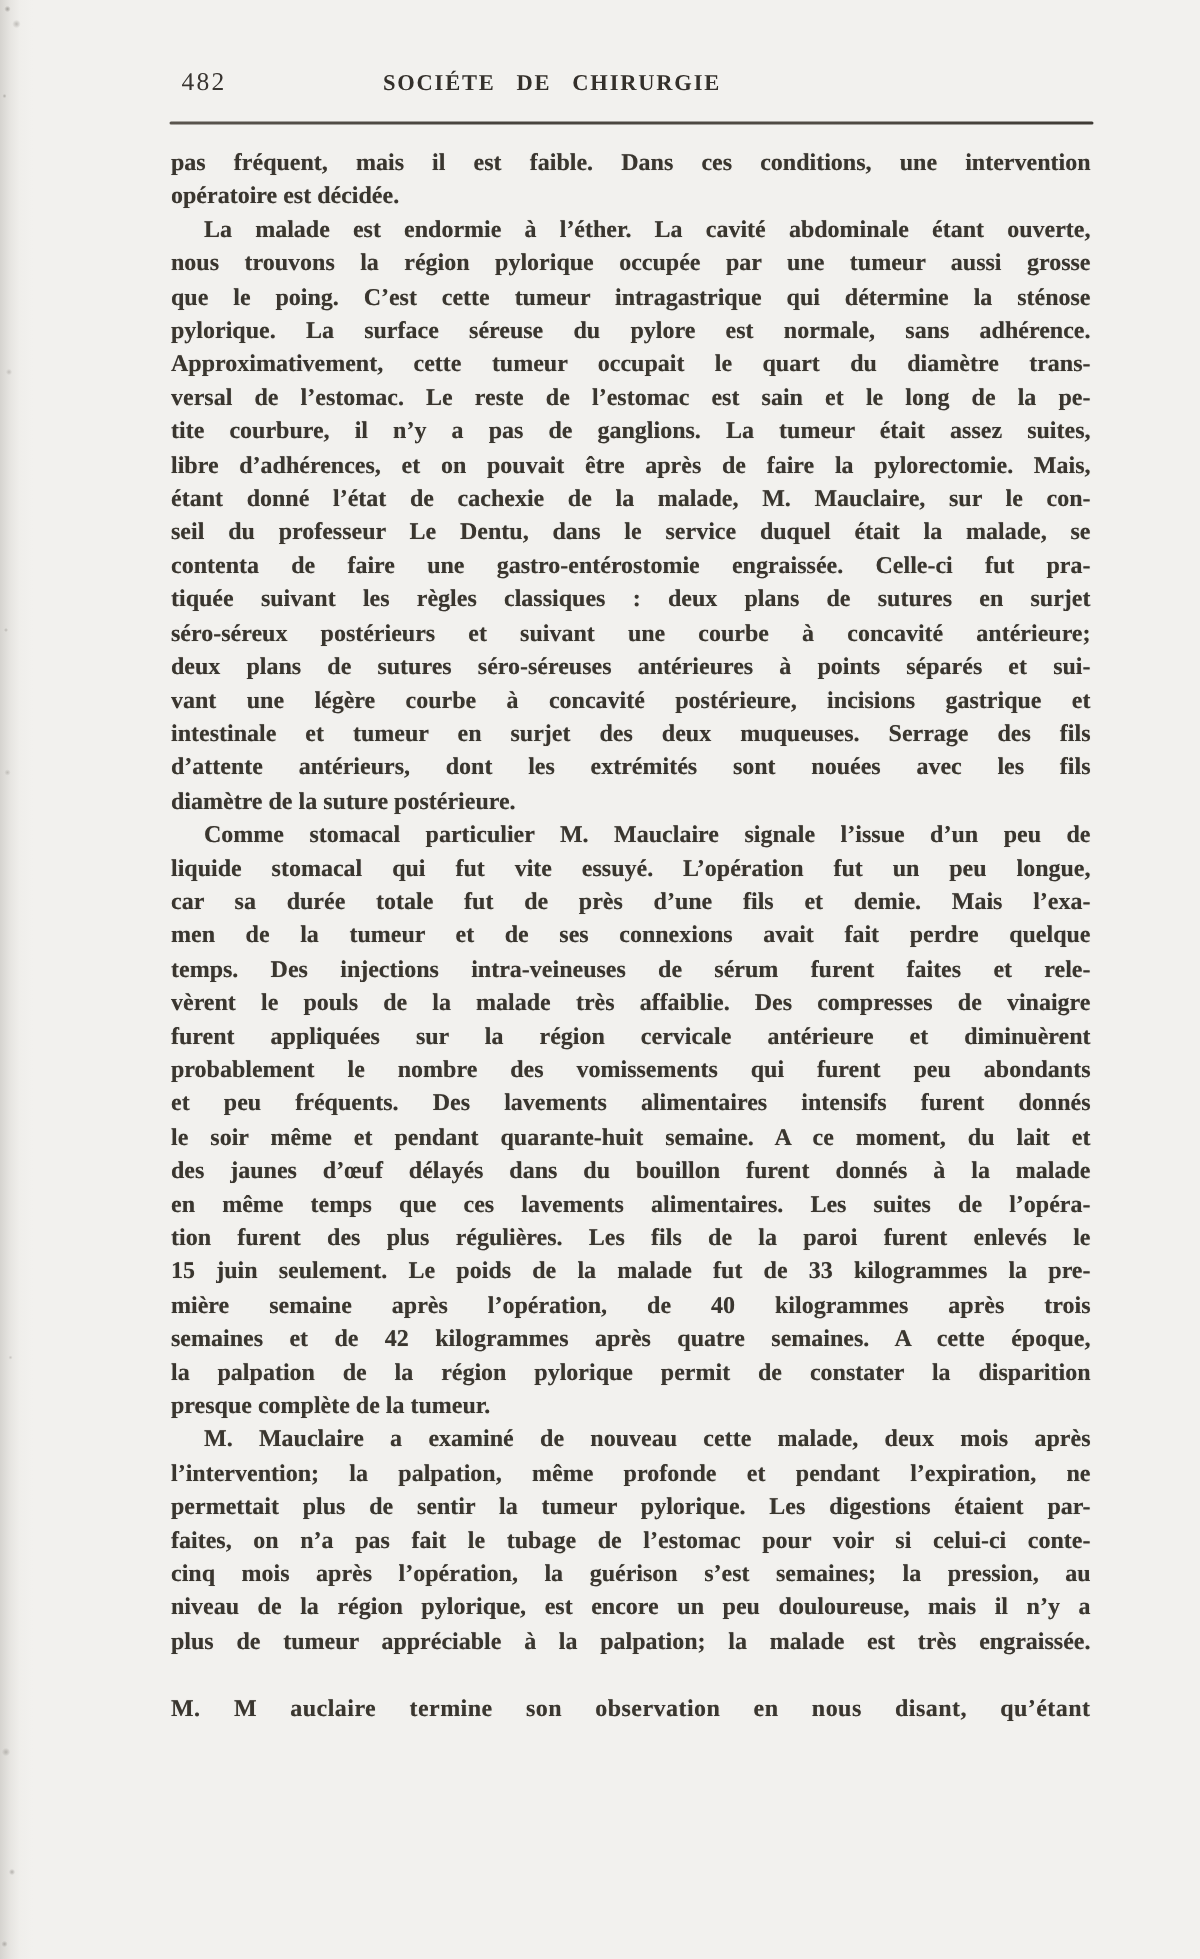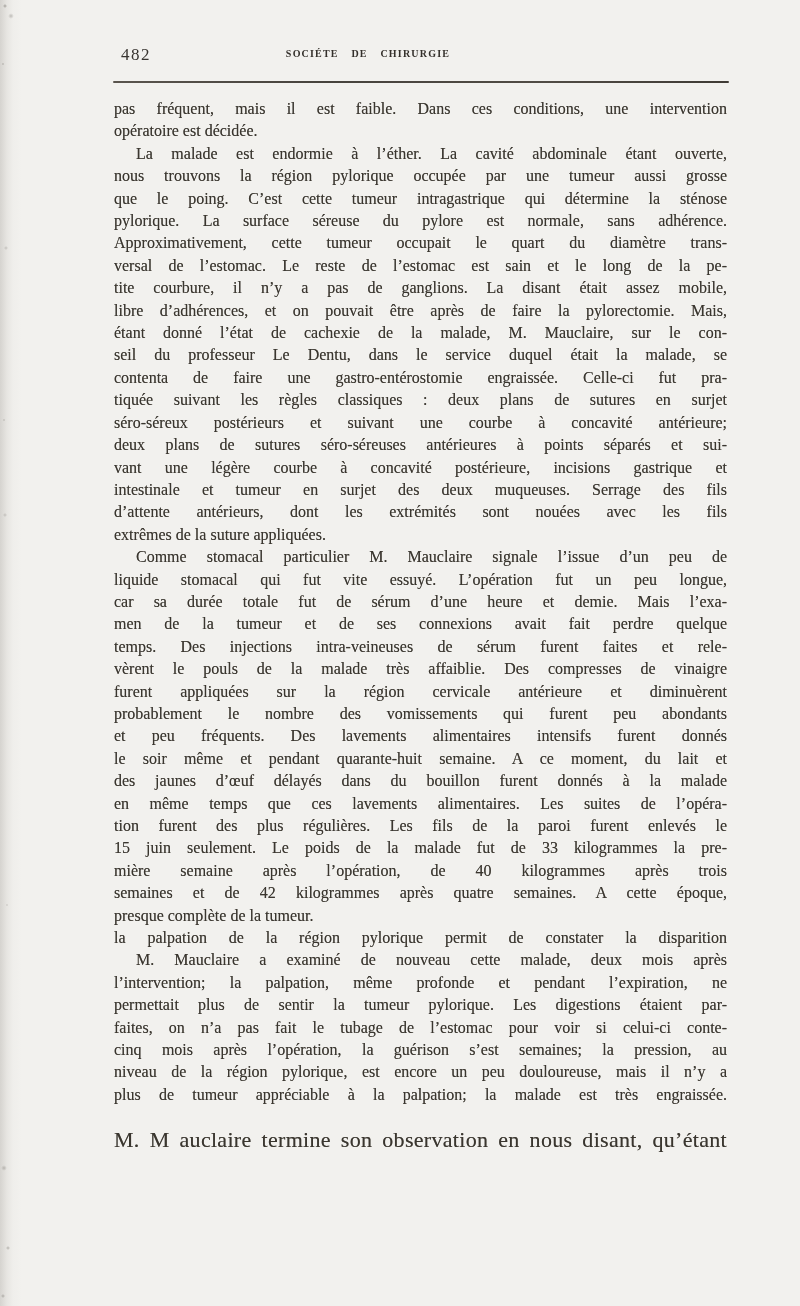--- a/index.html
+++ b/index.html
@@ -49,53 +49,54 @@
     position: absolute;
     left: 121px; top: 1px;
     font-size: 17px;
     letter-spacing: 1.5px;
     color: #383430;
   }
   .running-title {
     position: absolute;
     left: 368px; top: 4px;
     transform: translateX(-50%);
-    font-size: 10px;
+    font-size: 15px;
     font-weight: bold;
     letter-spacing: 1.2px;
     word-spacing: 9px;
     white-space: nowrap;
     color: #34302b;
   }
   .rule {
     position: absolute;
     top: 81px; left: 113px;
     width: 616px; height: 2px;
     background: linear-gradient(90deg, #5a554e 0%, #47433d 35%, #514c45 70%, #3f3b35 100%);
     border-radius: 1px;
   }
   .textcol {
     position: absolute;
     left: 114px; top: 98px;
     width: 613px;
+    font-weight: bold;
   }
   .para { margin: 0; }
   .line {
     font-size: 16px;
     line-height: 22.4px;
     text-align: justify;
     text-align-last: justify;
     white-space: normal;
     text-shadow: 0 0 0.45px rgba(58,54,47,0.55);
   }
   .line.endline { text-align-last: left; }
   .line.indent  { text-indent: 22px; }
   .para.large { margin-top: 22px; }
   .para.large .line {
-    font-size: 22px;
+    font-size: 16px;
     line-height: 24px;
     letter-spacing: 0.3px;
     margin-top: 20px;
   }
 </style>
 </head>
 <body>
 
 <div class="page">
   <div class="edge"></div>
@@ -112,52 +113,52 @@
         <div class="line">pas fréquent, mais il est faible. Dans ces conditions, une intervention</div>
         <div class="line endline">opératoire est décidée.</div>
       </div>
       <div class="para">
         <div class="line indent">La malade est endormie à l’éther. La cavité abdominale étant ouverte,</div>
         <div class="line">nous trouvons la région pylorique occupée par une tumeur aussi grosse</div>
         <div class="line">que le poing. C’est cette tumeur intragastrique qui détermine la sténose</div>
         <div class="line">pylorique. La surface séreuse du pylore est normale, sans adhérence.</div>
         <div class="line">Approximativement, cette tumeur occupait le quart du diamètre trans-</div>
         <div class="line">versal de l’estomac. Le reste de l’estomac est sain et le long de la pe-</div>
-        <div class="line">tite courbure, il n’y a pas de ganglions. La disant était assez mobile,</div>
+        <div class="line">tite courbure, il n’y a pas de ganglions. La tumeur était assez suites,</div>
         <div class="line">libre d’adhérences, et on pouvait être après de faire la pylorectomie. Mais,</div>
         <div class="line">étant donné l’état de cachexie de la malade, M. Mauclaire, sur le con-</div>
         <div class="line">seil du professeur Le Dentu, dans le service duquel était la malade, se</div>
         <div class="line">contenta de faire une gastro-entérostomie engraissée. Celle-ci fut pra-</div>
         <div class="line">tiquée suivant les règles classiques : deux plans de sutures en surjet</div>
         <div class="line">séro-séreux postérieurs et suivant une courbe à concavité antérieure;</div>
         <div class="line">deux plans de sutures séro-séreuses antérieures à points séparés et sui-</div>
         <div class="line">vant une légère courbe à concavité postérieure, incisions gastrique et</div>
         <div class="line">intestinale et tumeur en surjet des deux muqueuses. Serrage des fils</div>
         <div class="line">d’attente antérieurs, dont les extrémités sont nouées avec les fils</div>
-        <div class="line endline">extrêmes de la suture appliquées.</div>
+        <div class="line endline">diamètre de la suture postérieure.</div>
       </div>
       <div class="para">
         <div class="line indent">Comme stomacal particulier M. Mauclaire signale l’issue d’un peu de</div>
         <div class="line">liquide stomacal qui fut vite essuyé. L’opération fut un peu longue,</div>
-        <div class="line">car sa durée totale fut de sérum d’une heure et demie. Mais l’exa-</div>
+        <div class="line">car sa durée totale fut de près d’une fils et demie. Mais l’exa-</div>
         <div class="line">men de la tumeur et de ses connexions avait fait perdre quelque</div>
         <div class="line">temps. Des injections intra-veineuses de sérum furent faites et rele-</div>
         <div class="line">vèrent le pouls de la malade très affaiblie. Des compresses de vinaigre</div>
         <div class="line">furent appliquées sur la région cervicale antérieure et diminuèrent</div>
         <div class="line">probablement le nombre des vomissements qui furent peu abondants</div>
         <div class="line">et peu fréquents. Des lavements alimentaires intensifs furent donnés</div>
         <div class="line">le soir même et pendant quarante-huit semaine. A ce moment, du lait et</div>
         <div class="line">des jaunes d’œuf délayés dans du bouillon furent donnés à la malade</div>
         <div class="line">en même temps que ces lavements alimentaires. Les suites de l’opéra-</div>
         <div class="line">tion furent des plus régulières. Les fils de la paroi furent enlevés le</div>
         <div class="line">15 juin seulement. Le poids de la malade fut de 33 kilogrammes la pre-</div>
         <div class="line">mière semaine après l’opération, de 40 kilogrammes après trois</div>
         <div class="line">semaines et de 42 kilogrammes après quatre semaines. A cette époque,</div>
+        <div class="line">la palpation de la région pylorique permit de constater la disparition</div>
         <div class="line endline">presque complète de la tumeur.</div>
-        <div class="line">la palpation de la région pylorique permit de constater la disparition</div>
       </div>
       <div class="para">
         <div class="line indent">M. Mauclaire a examiné de nouveau cette malade, deux mois après</div>
         <div class="line">l’intervention; la palpation, même profonde et pendant l’expiration, ne</div>
         <div class="line">permettait plus de sentir la tumeur pylorique. Les digestions étaient par-</div>
         <div class="line">faites, on n’a pas fait le tubage de l’estomac pour voir si celui-ci conte-</div>
         <div class="line">cinq mois après l’opération, la guérison s’est semaines; la pression, au</div>
         <div class="line">niveau de la région pylorique, est encore un peu douloureuse, mais il n’y a</div>
         <div class="line">plus de tumeur appréciable à la palpation; la malade est très engraissée.</div>
       </div>

